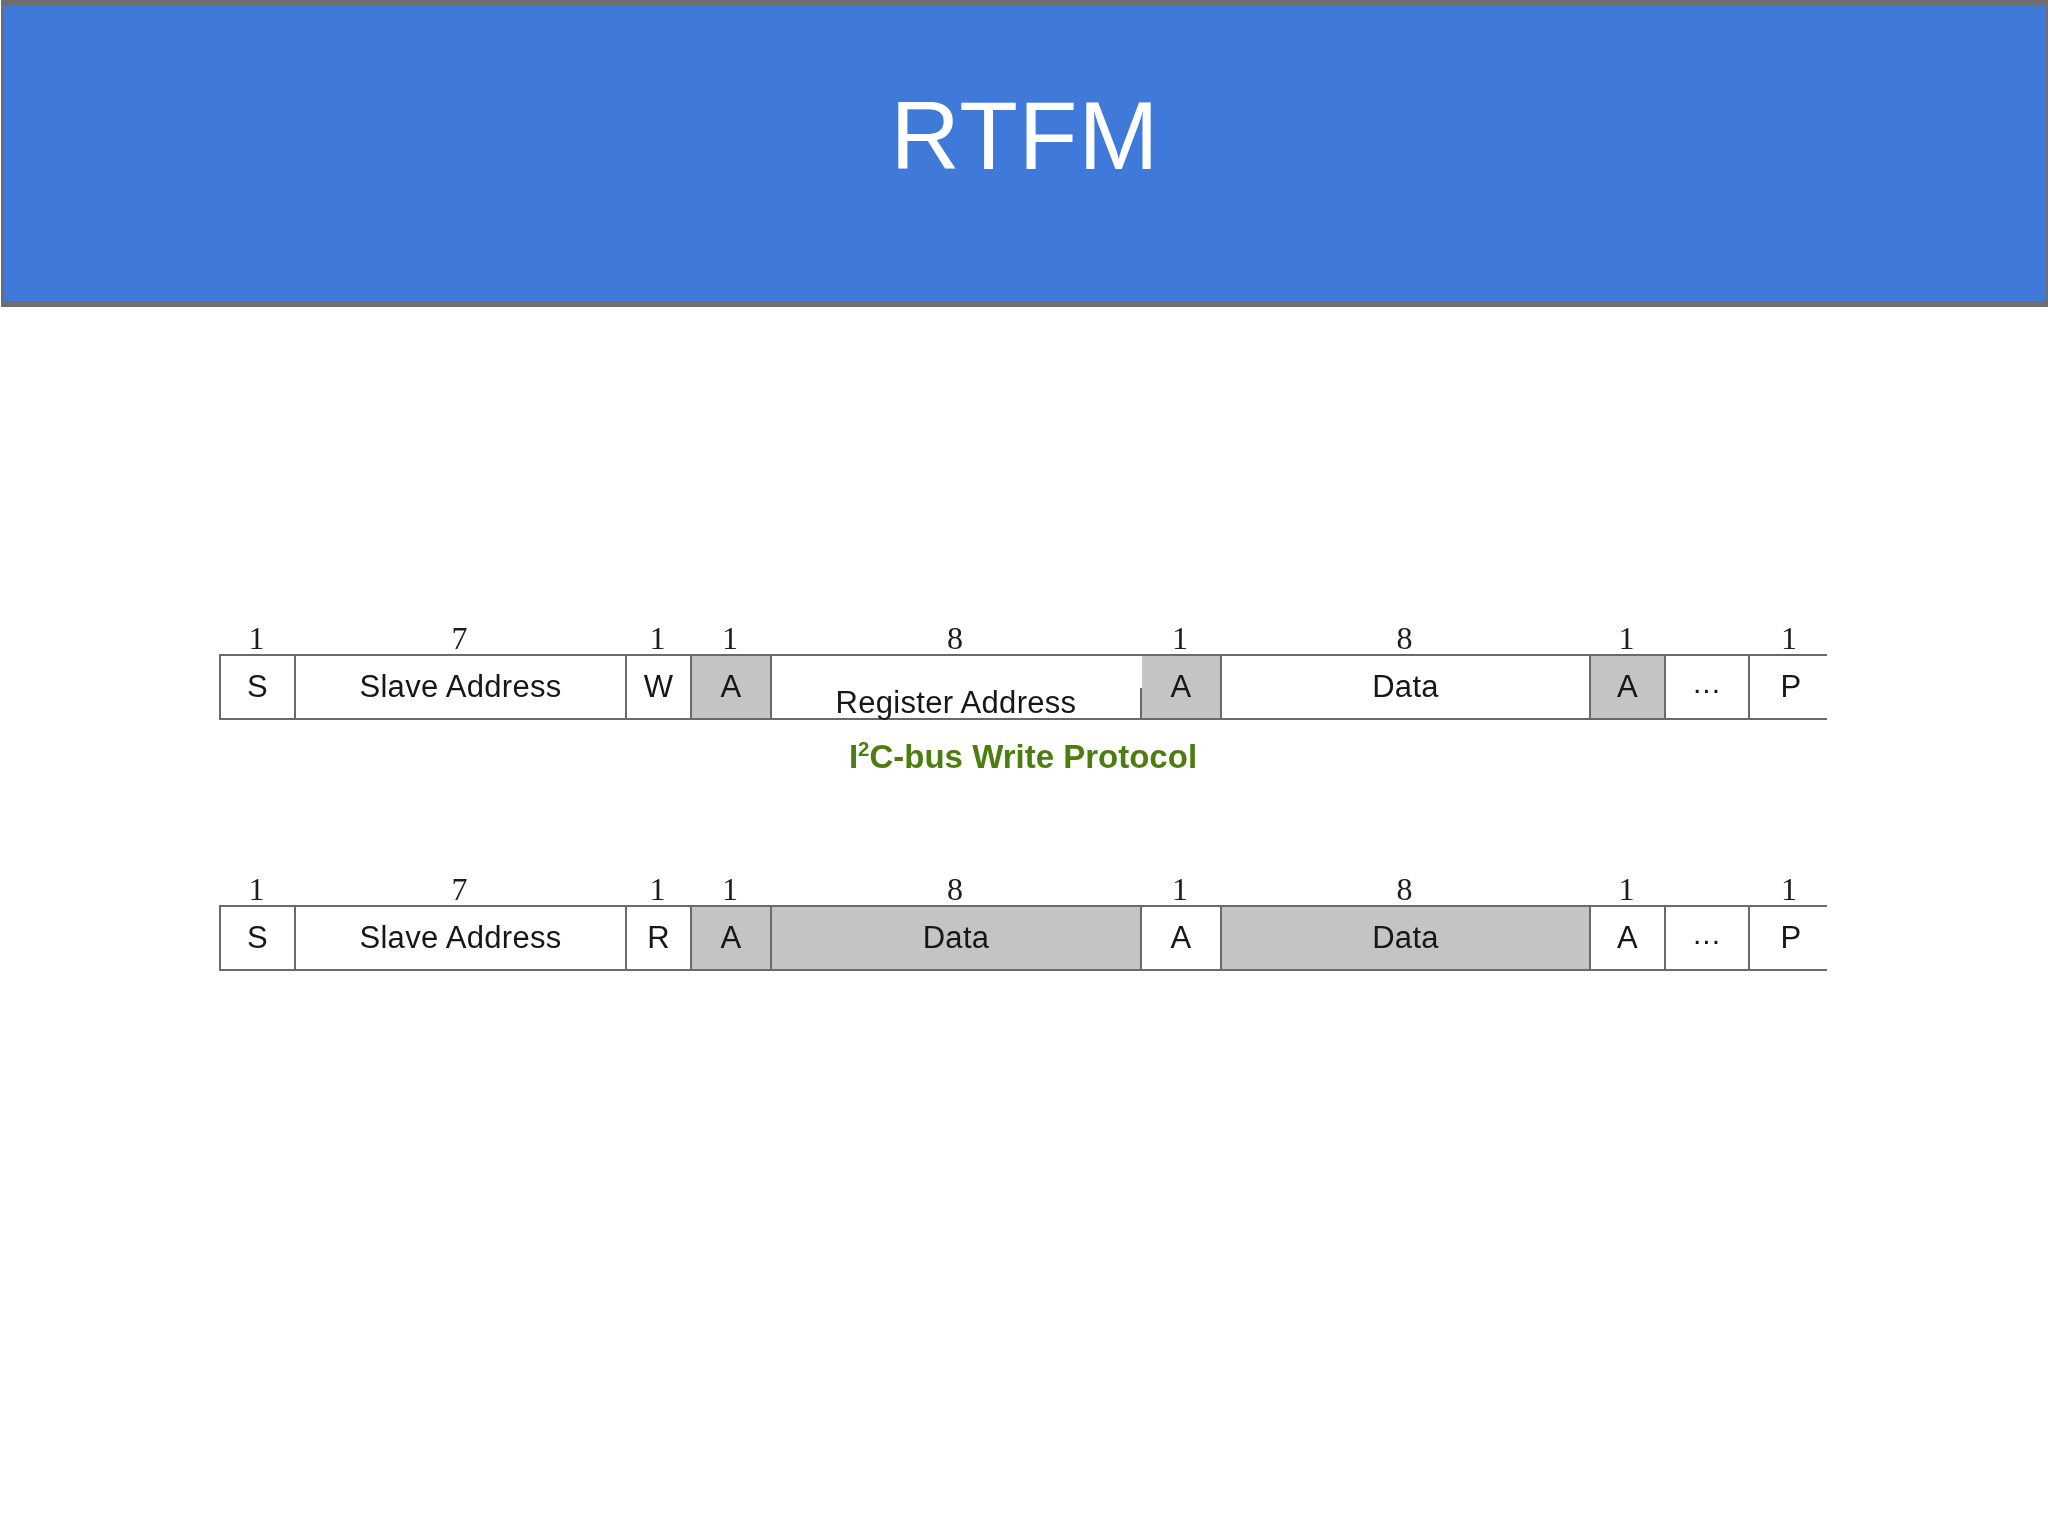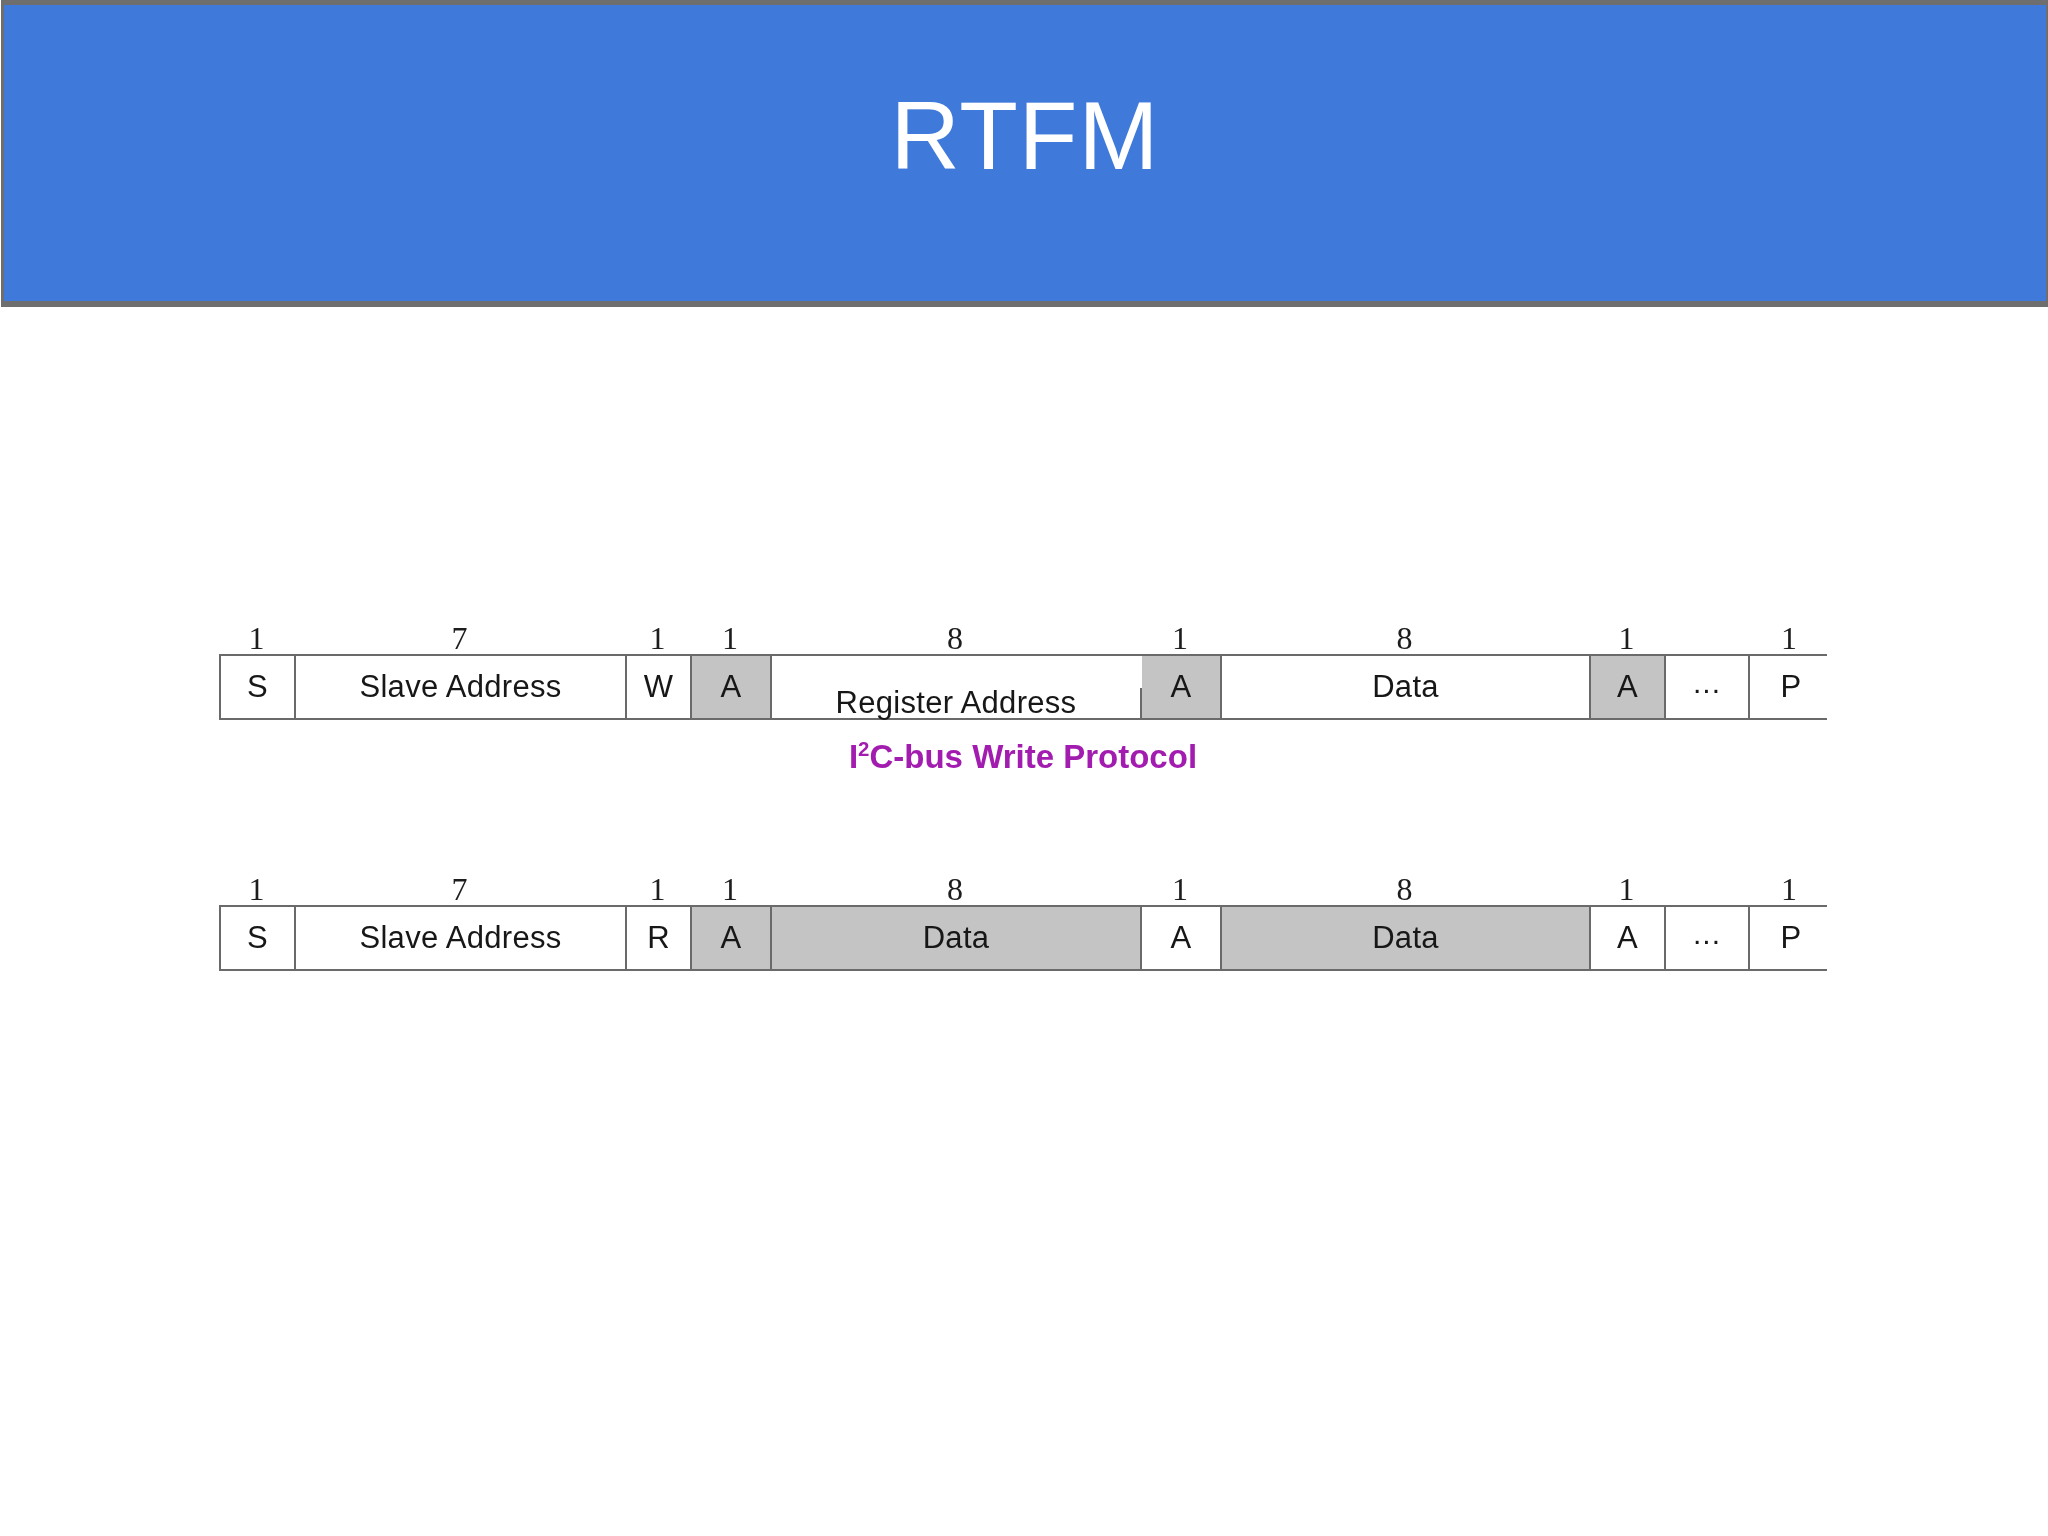--- a/index.html
+++ b/index.html
@@ -93,21 +93,21 @@
     font-size: 30px;
     letter-spacing: 1px;
     padding-bottom: 8px;
   }
 
   .caption {
     width: 100%;
     text-align: center;
     font-size: 33px;
     font-weight: bold;
-    color: #a21caf;
+    color: #4d7c0f;
     font-family: "Liberation Sans", sans-serif;
     margin-top: 18px;
     letter-spacing: 0px;
   }
   .caption sup {
     font-size: 0.62em;
     vertical-align: super;
     line-height: 0;
   }
 </style>

